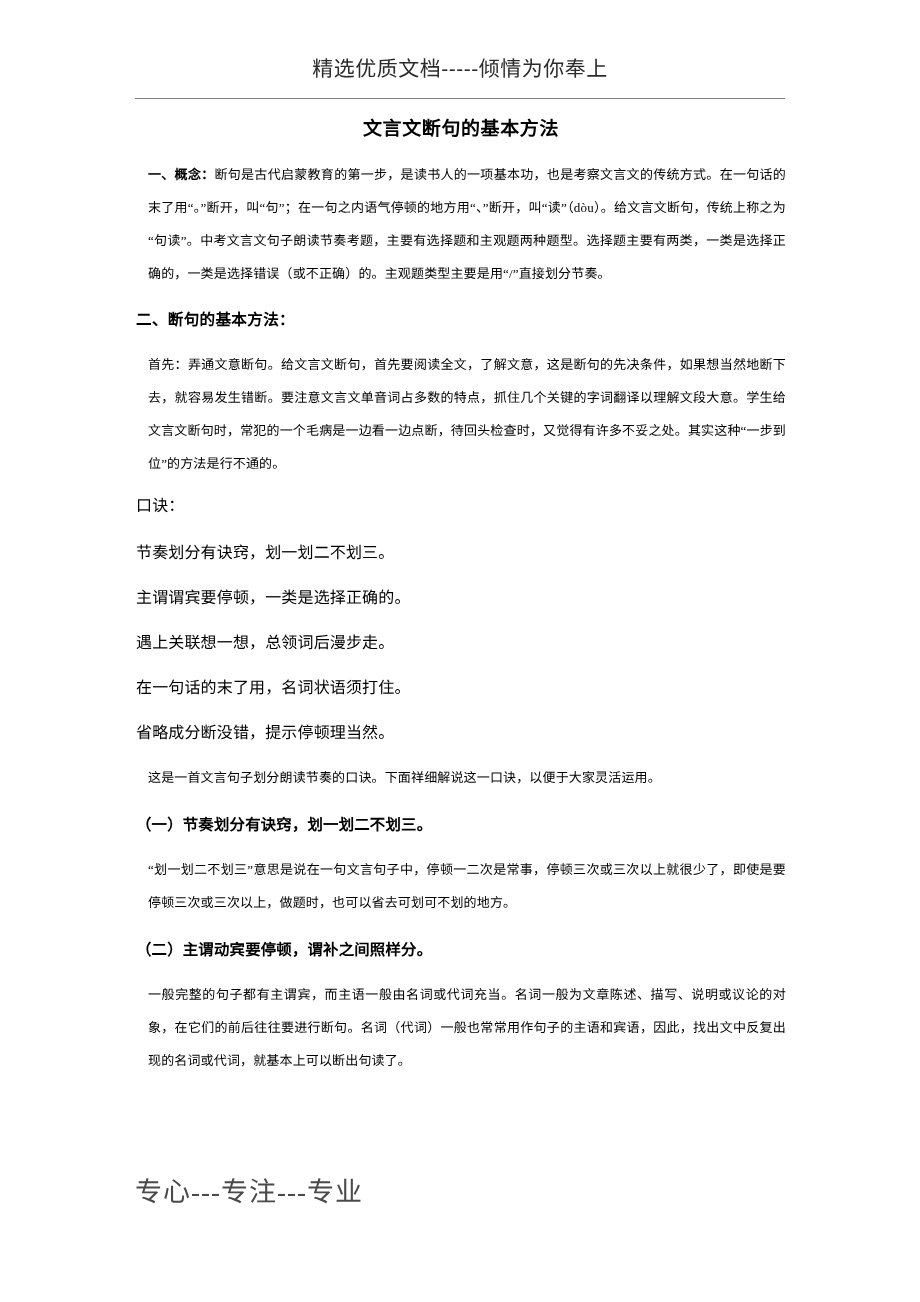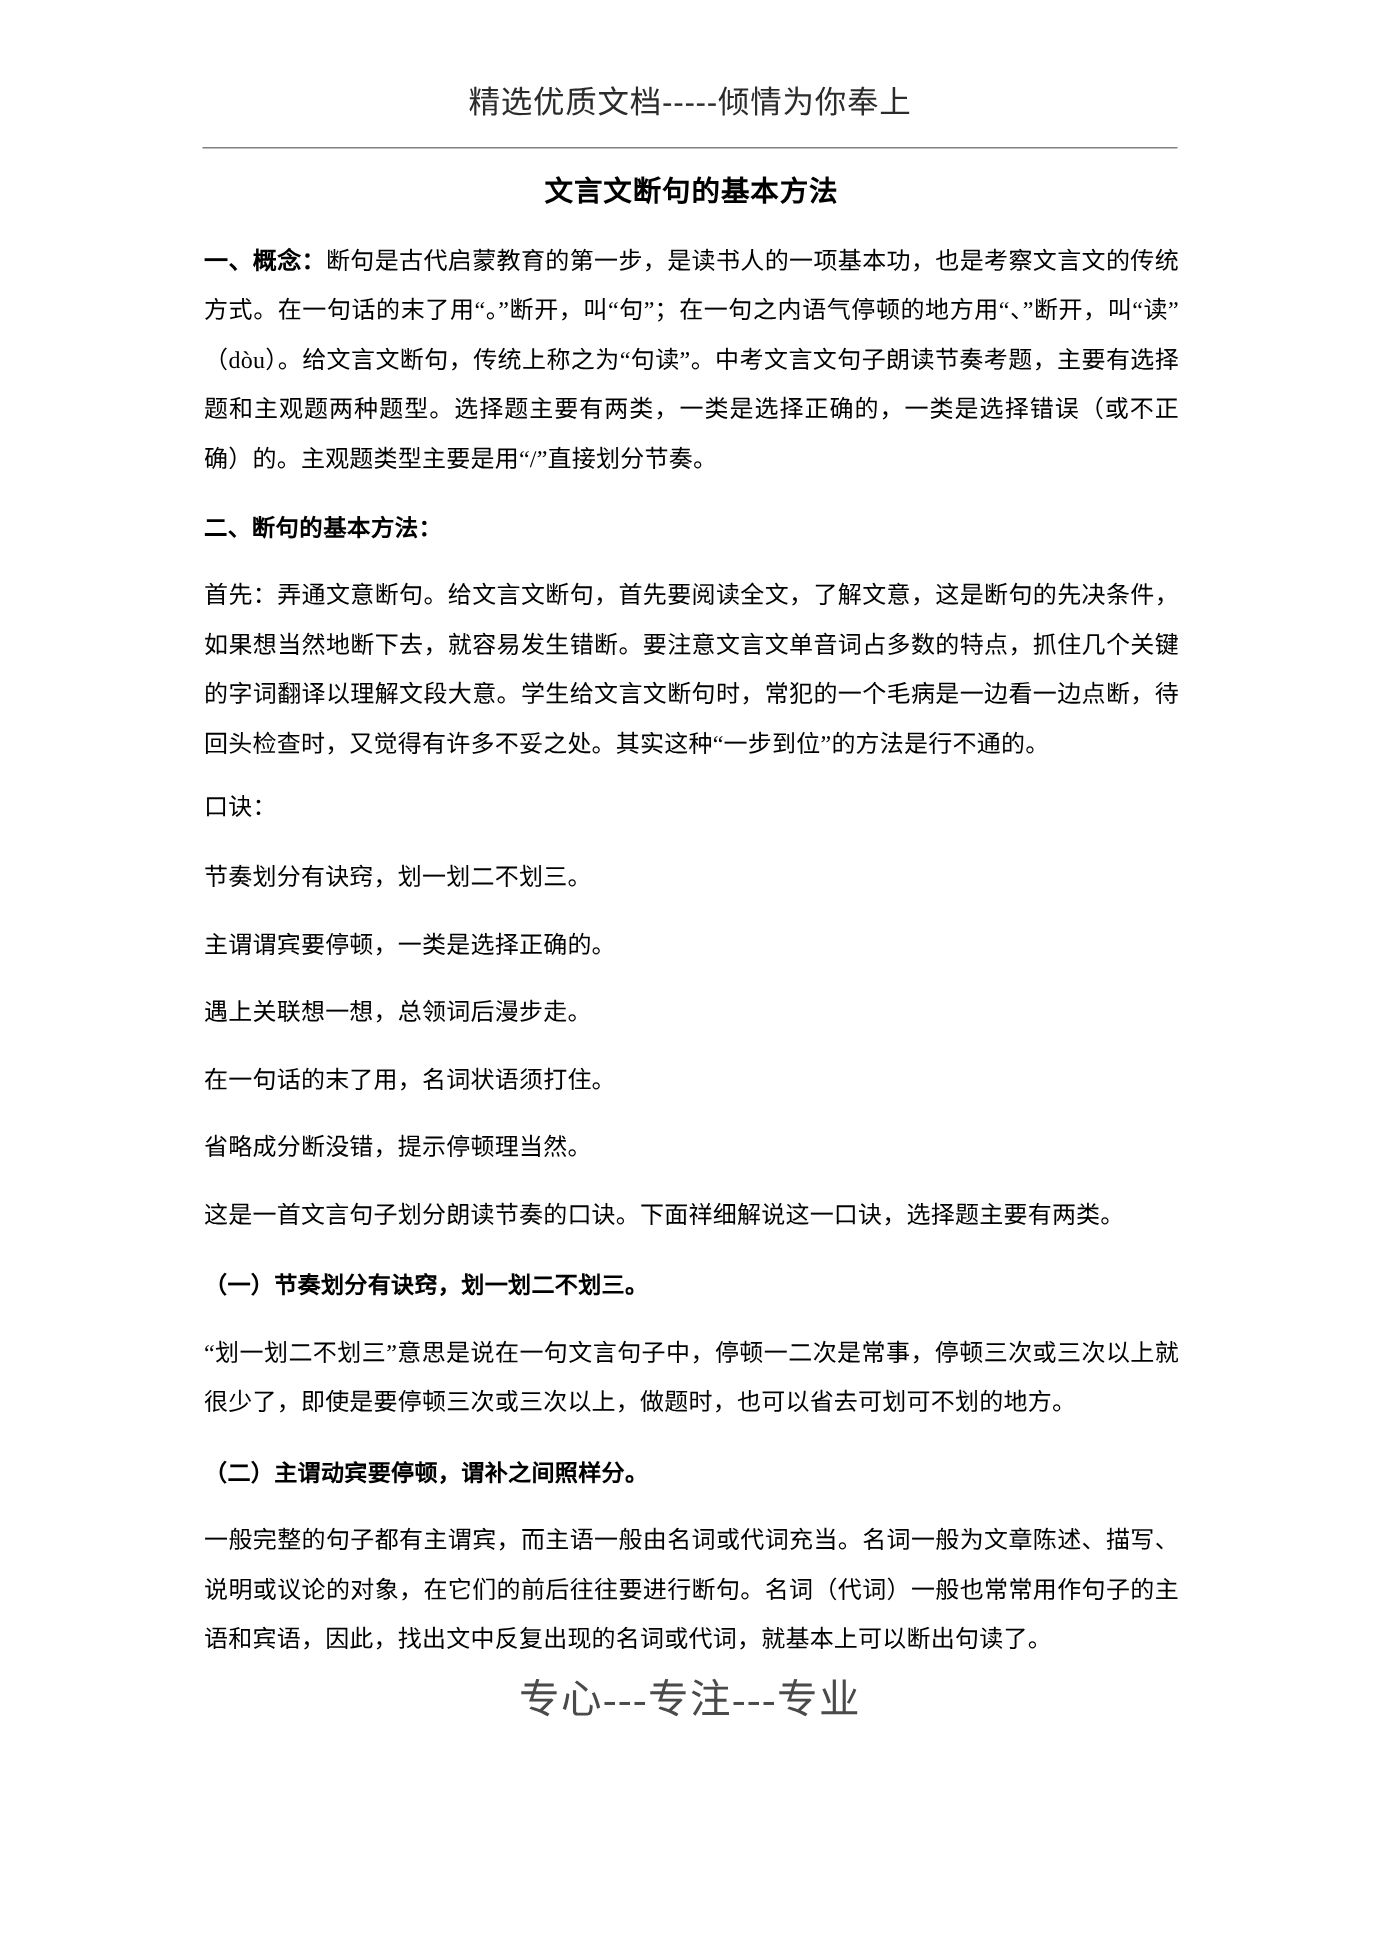--- a/index.html
+++ b/index.html
@@ -62,22 +62,22 @@
   .doc-title {
     font-size: 19px;
     line-height: 34px;
     font-weight: bold;
     text-align: center;
     margin: 0 0 12px 0;
     letter-spacing: 0.6px;
   }
 
   p.para {
-    margin: 0 0 9px 0;
-    font-size: 16px;
+    margin: 0 0 9px 12px;
+    font-size: 13px;
     line-height: 33px;
     text-align: justify;
     text-justify: inter-ideograph;
     letter-spacing: 0.15px;
   }
   p.para.tight { margin-bottom: 6px; }
 
   .lead {
     font-weight: bold;
   }
@@ -103,23 +103,22 @@
     font-size: 15.4px;
     line-height: 33px;
     font-weight: bold;
     letter-spacing: 0.2px;
   }
 
   
   .doc-footer {
     position: absolute;
     left: 135px;
-    top: 1113px;
+    top: 1172px;
     width: 650px;
-    text-align: center;
   }
   .doc-footer .footer-text {
     display: inline-block;
     font-size: 27px;
     line-height: 40px;
     color: #4a4a4a;
     letter-spacing: 1px;
     font-family: "Liberation Serif", "DejaVu Serif", serif;
     white-space: nowrap;
   }
@@ -146,21 +145,21 @@
     <p class="para">首先：弄通文意断句。给文言文断句，首先要阅读全文，了解文意，这是断句的先决条件，如果想当然地断下去，就容易发生错断。要注意文言文单音词占多数的特点，抓住几个关键的字词翻译以理解文段大意。学生给文言文断句时，常犯的一个毛病是一边看一边点断，待回头检查时，又觉得有许多不妥之处。其实这种“一步到位”的方法是行不通的。</p>
 
     <p class="verse label">口诀：</p>
 
     <p class="verse">节奏划分有诀窍，划一划二不划三。</p>
     <p class="verse">主谓谓宾要停顿，一类是选择正确的。</p>
     <p class="verse">遇上关联想一想，总领词后漫步走。</p>
     <p class="verse">在一句话的末了用，名词状语须打住。</p>
     <p class="verse">省略成分断没错，提示停顿理当然。</p>
 
-    <p class="para tight">这是一首文言句子划分朗读节奏的口诀。下面祥细解说这一口诀，选择题主要有两类。</p>
+    <p class="para tight">这是一首文言句子划分朗读节奏的口诀。下面祥细解说这一口诀，以便于大家灵活运用。</p>
 
     <h3 class="sub-heading">（一）节奏划分有诀窍，划一划二不划三。</h3>
 
     <p class="para">“划一划二不划三”意思是说在一句文言句子中，停顿一二次是常事，停顿三次或三次以上就很少了，即使是要停顿三次或三次以上，做题时，也可以省去可划可不划的地方。</p>
 
     <h3 class="sub-heading">（二）主谓动宾要停顿，谓补之间照样分。</h3>
 
     <p class="para">一般完整的句子都有主谓宾，而主语一般由名词或代词充当。名词一般为文章陈述、描写、说明或议论的对象，在它们的前后往往要进行断句。名词（代词）一般也常常用作句子的主语和宾语，因此，找出文中反复出现的名词或代词，就基本上可以断出句读了。</p>
 
   </div>

